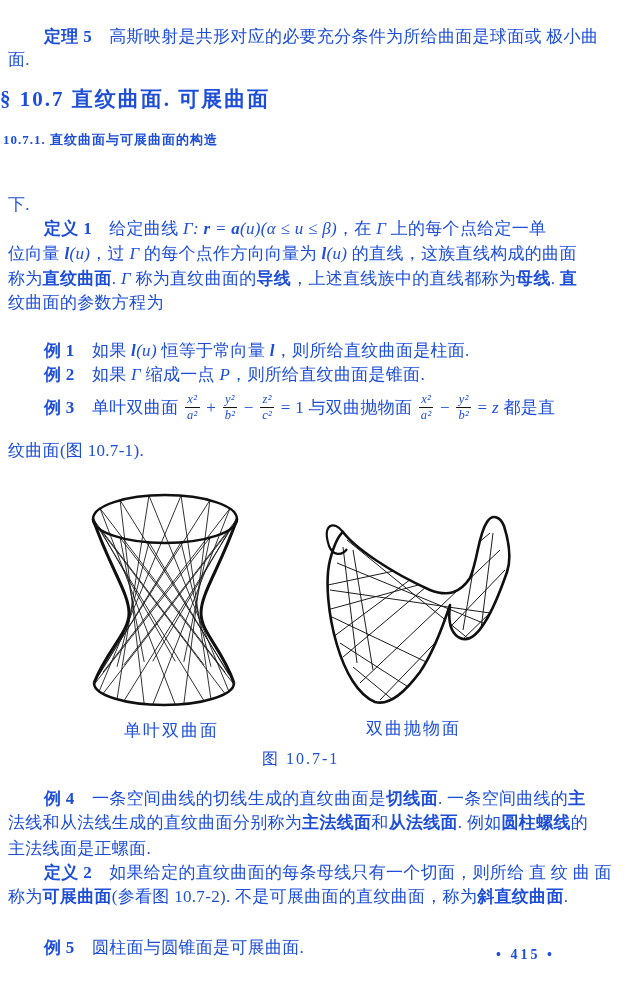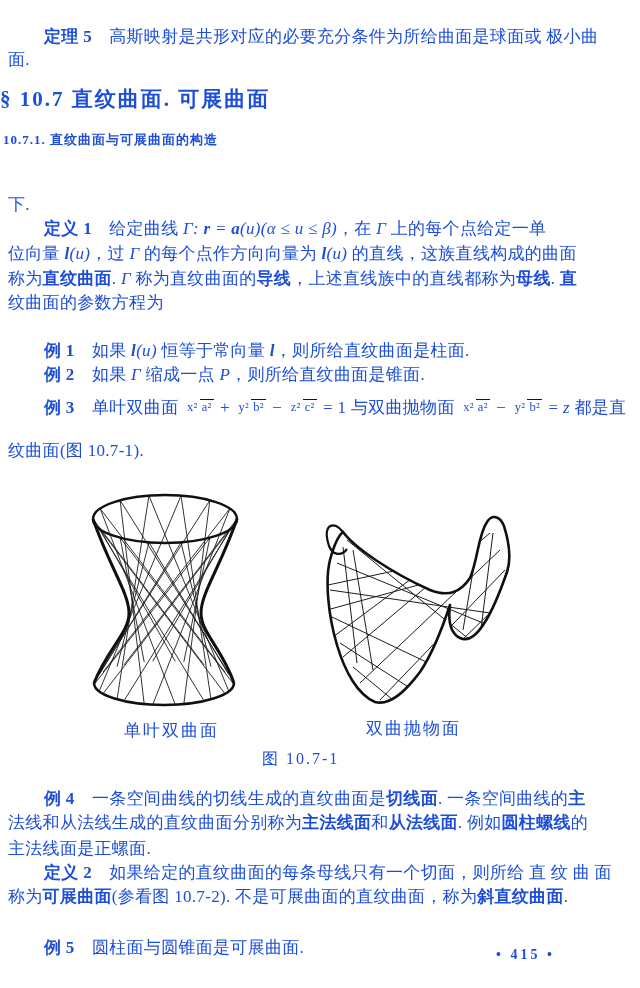--- a/index.html
+++ b/index.html
@@ -13,22 +13,22 @@
     position:absolute;white-space:nowrap;font-size:17px;line-height:22px;
     letter-spacing:0.3px;
   }
   .b{font-weight:bold;}
   .i{font-style:italic;}
   .center{left:0;width:640px;}
   .heading{font-size:21px;font-weight:bold;letter-spacing:2px;}
   .subheading{font-size:13px;font-weight:bold;letter-spacing:1px;}
   .fracline{line-height:40px;}
   .frac{
-    display:inline-flex;flex-direction:row;align-items:center;
-    vertical-align:middle;font-size:12.5px;line-height:1.15;
+    display:inline-flex;flex-direction:column;align-items:center;
+    vertical-align:middle;font-style:italic;font-size:12.5px;line-height:1.15;
     margin:0 2px;transform:translateY(-2px);
   }
   .frac .den{border-top:1.2px solid #161616;}
   .frac span{padding:0 2px;}
   .figlabel{font-size:17px;letter-spacing:2px;}
   .caption{font-size:16px;letter-spacing:2px;}
   .pagenum{font-size:14px;font-weight:bold;letter-spacing:3px;}
   svg{position:absolute;}
 </style>
 </head>

